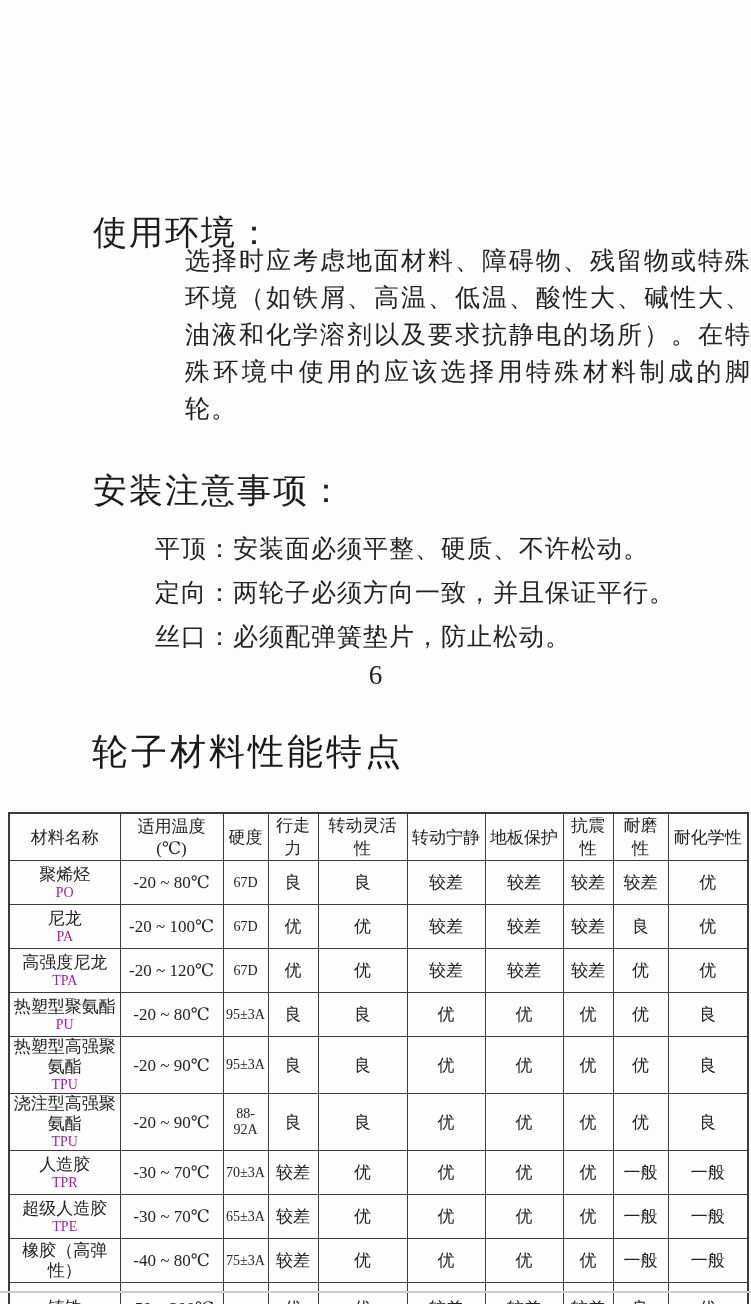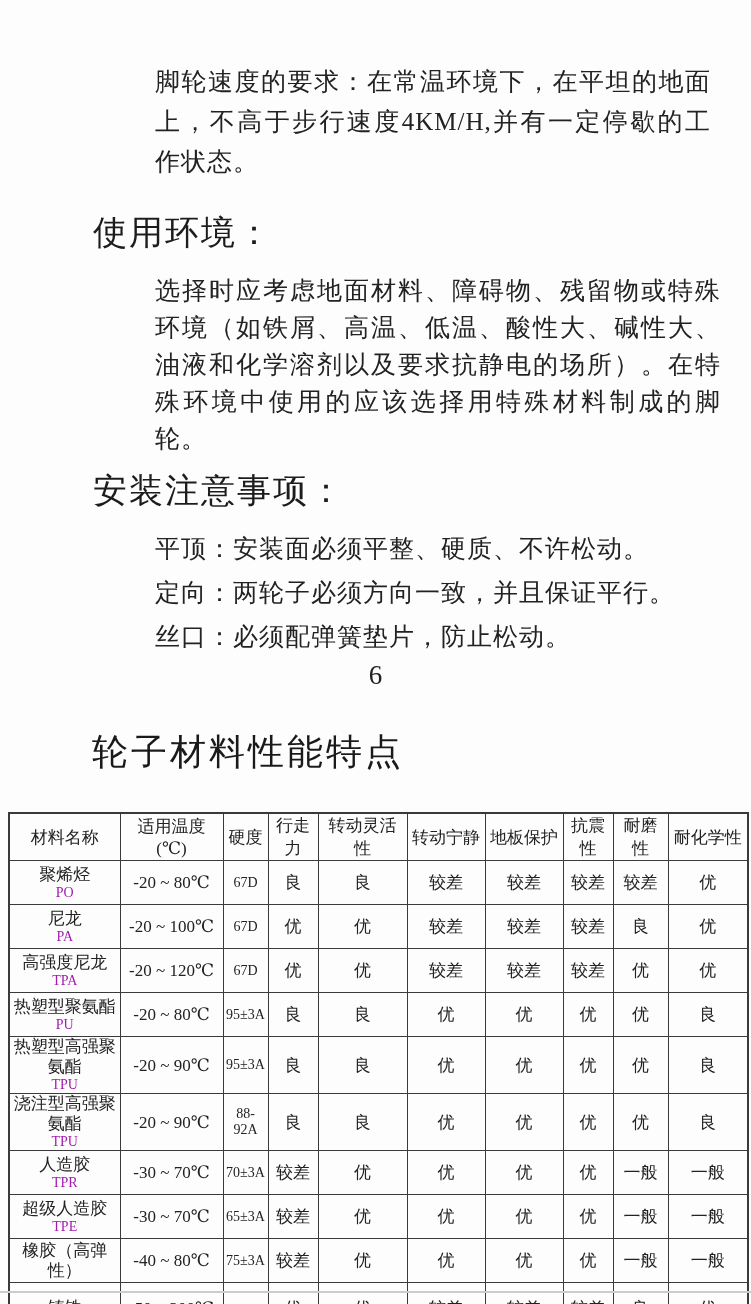--- a/index.html
+++ b/index.html
@@ -14,21 +14,21 @@
   .item-line{position:absolute;left:155px;font-size:25px;letter-spacing:1px;
              white-space:nowrap;color:#222;}
   .page-number{position:absolute;left:0;width:751px;text-align:center;
                font-size:27px;color:#222;}
   .table-title{position:absolute;left:92px;font-size:36px;font-weight:400;
                letter-spacing:3px;white-space:nowrap;color:#1a1a1a;}
 
   .h1{top:10px;}
   .p1{top:62px;width:556px;}
   .h2{top:210px;}
-  .p2{top:272px;width:566px;line-height:37px;}
+  .p2{top:242px;width:566px;line-height:37px;margin-left:30px;}
   .h3{top:468px;}
   .it1{top:532px;}
   .it2{top:576px;}
   .it3{top:620px;}
   .pn{top:660px;}
   .tt{top:728px;text-align:right;}
 
   .mat-table{position:absolute;left:8px;top:812px;width:739px;
              border-collapse:collapse;table-layout:fixed;
              border:2px solid #3a3a3a;}
@@ -45,21 +45,20 @@
   .mat-abbr{font-size:14px;line-height:16px;color:#a21caf;}
 
   .page-edge{position:absolute;left:0;top:1291px;width:751px;height:2px;
              background:#cccccc;}
 </style>
 </head>
 <body>
 
 <div class="page">
 
-  <div class="para p1">脚轮速度的要求：在常温环境下，在平坦的地面上，不高于步行速度4KM/H,并有一定停歇的工作状态。</div>
 
   <div class="heading h2">使用环境：</div>
   <div class="para p2">选择时应考虑地面材料、障碍物、残留物或特殊环境（如铁屑、高温、低温、酸性大、碱性大、油液和化学溶剂以及要求抗静电的场所）。在特殊环境中使用的应该选择用特殊材料制成的脚轮。</div>
 
   <div class="heading h3">安装注意事项：</div>
   <div class="item-line it1">平顶：安装面必须平整、硬质、不许松动。</div>
   <div class="item-line it2">定向：两轮子必须方向一致，并且保证平行。</div>
   <div class="item-line it3">丝口：必须配弹簧垫片，防止松动。</div>
 
   <div class="page-number pn">6</div>

